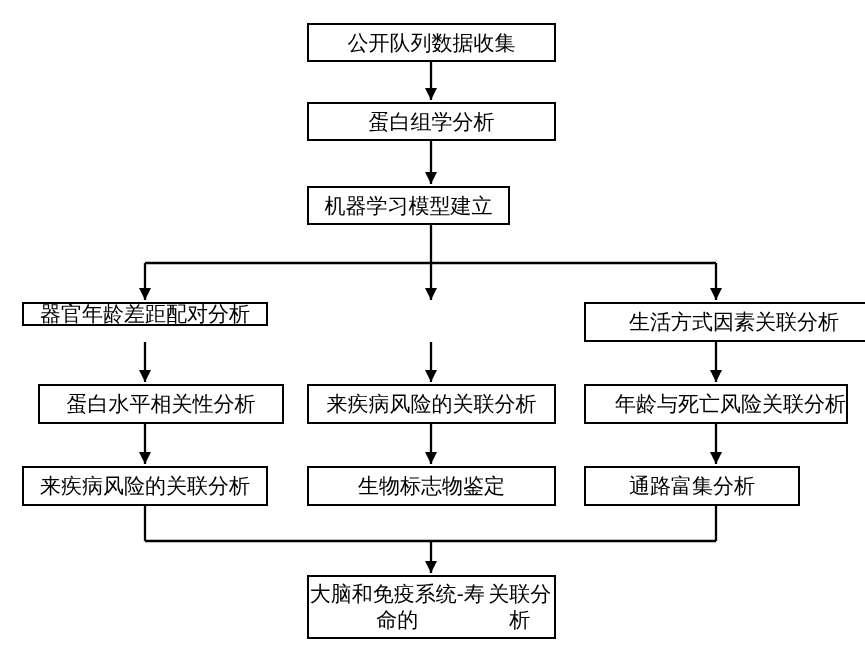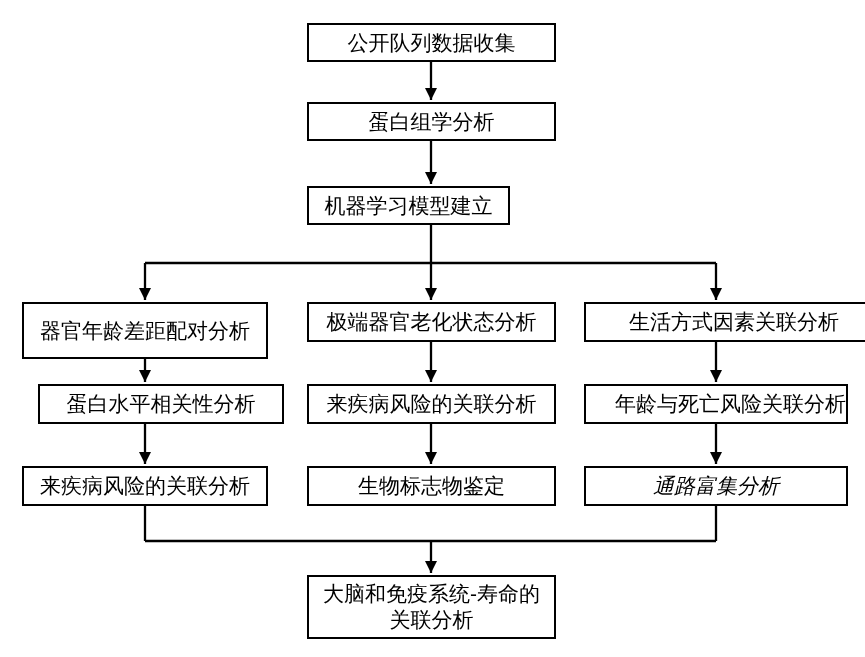--- a/index.html
+++ b/index.html
@@ -30,40 +30,40 @@
     display: flex;
     align-items: center;
     justify-content: center;
     text-align: center;
     color: #000000;
     font-size: 21px;
     line-height: 26px;
     white-space: nowrap;
   }
   .node.multiline {
-    flex-direction: column;
+    flex-direction: row;
     white-space: normal;
     text-align: center;
   }
   
   .n-top1 { left: 307px; top: 23px;  width: 249px; height: 39px; }
   .n-top2 { left: 307px; top: 102px; width: 249px; height: 39px; }
   .n-top3 { left: 307px; top: 186px; width: 203px; height: 39px; }
   
-  .n-l1 { left: 22px; top: 302px; width: 246px; height: 57px; }
+  .n-l1 { left: 22px; top: 302px; width: 246px; height: 24px; }
   .n-l2 { left: 38px; top: 384px; width: 246px; height: 40px; }
   .n-l3 { left: 22px; top: 466px; width: 246px; height: 40px; text-align: right; }
   
   .n-m1 { left: 307px; top: 302px; width: 249px; height: 40px; }
   .n-m2 { left: 307px; top: 384px; width: 249px; height: 40px; }
   .n-m3 { left: 307px; top: 466px; width: 249px; height: 40px; }
   
   .n-r1 { left: 584px; top: 302px; width: 300px; height: 40px; }
   .n-r2 { left: 584px; top: 384px; width: 264px; height: 40px; justify-content: flex-end; }
-  .n-r3 { left: 584px; top: 466px; width: 264px; height: 40px; font-style: italic; }
+  .n-r3 { left: 584px; top: 466px; width: 216px; height: 40px; }
   
   .n-final { left: 307px; top: 575px; width: 249px; height: 64px; }
 </style>
 </head>
 <body>
 
 <div class="canvas">
 
   <svg class="connector-layer" width="865" height="657" viewBox="0 0 865 657">
     <defs>
@@ -109,23 +109,20 @@
   <div class="node n-l1">
     <span>器官年龄差距配对分析</span>
   </div>
   <div class="node n-l2">
     <span>蛋白水平相关性分析</span>
   </div>
   <div class="node n-l3">
     <span>来疾病风险的关联分析</span>
   </div>
 
-  <div class="node n-m1">
-    <span>极端器官老化状态分析</span>
-  </div>
   <div class="node n-m2">
     <span>来疾病风险的关联分析</span>
   </div>
   <div class="node n-m3">
     <span>生物标志物鉴定</span>
   </div>
 
   <div class="node n-r1">
     <span>生活方式因素关联分析</span>
   </div>

